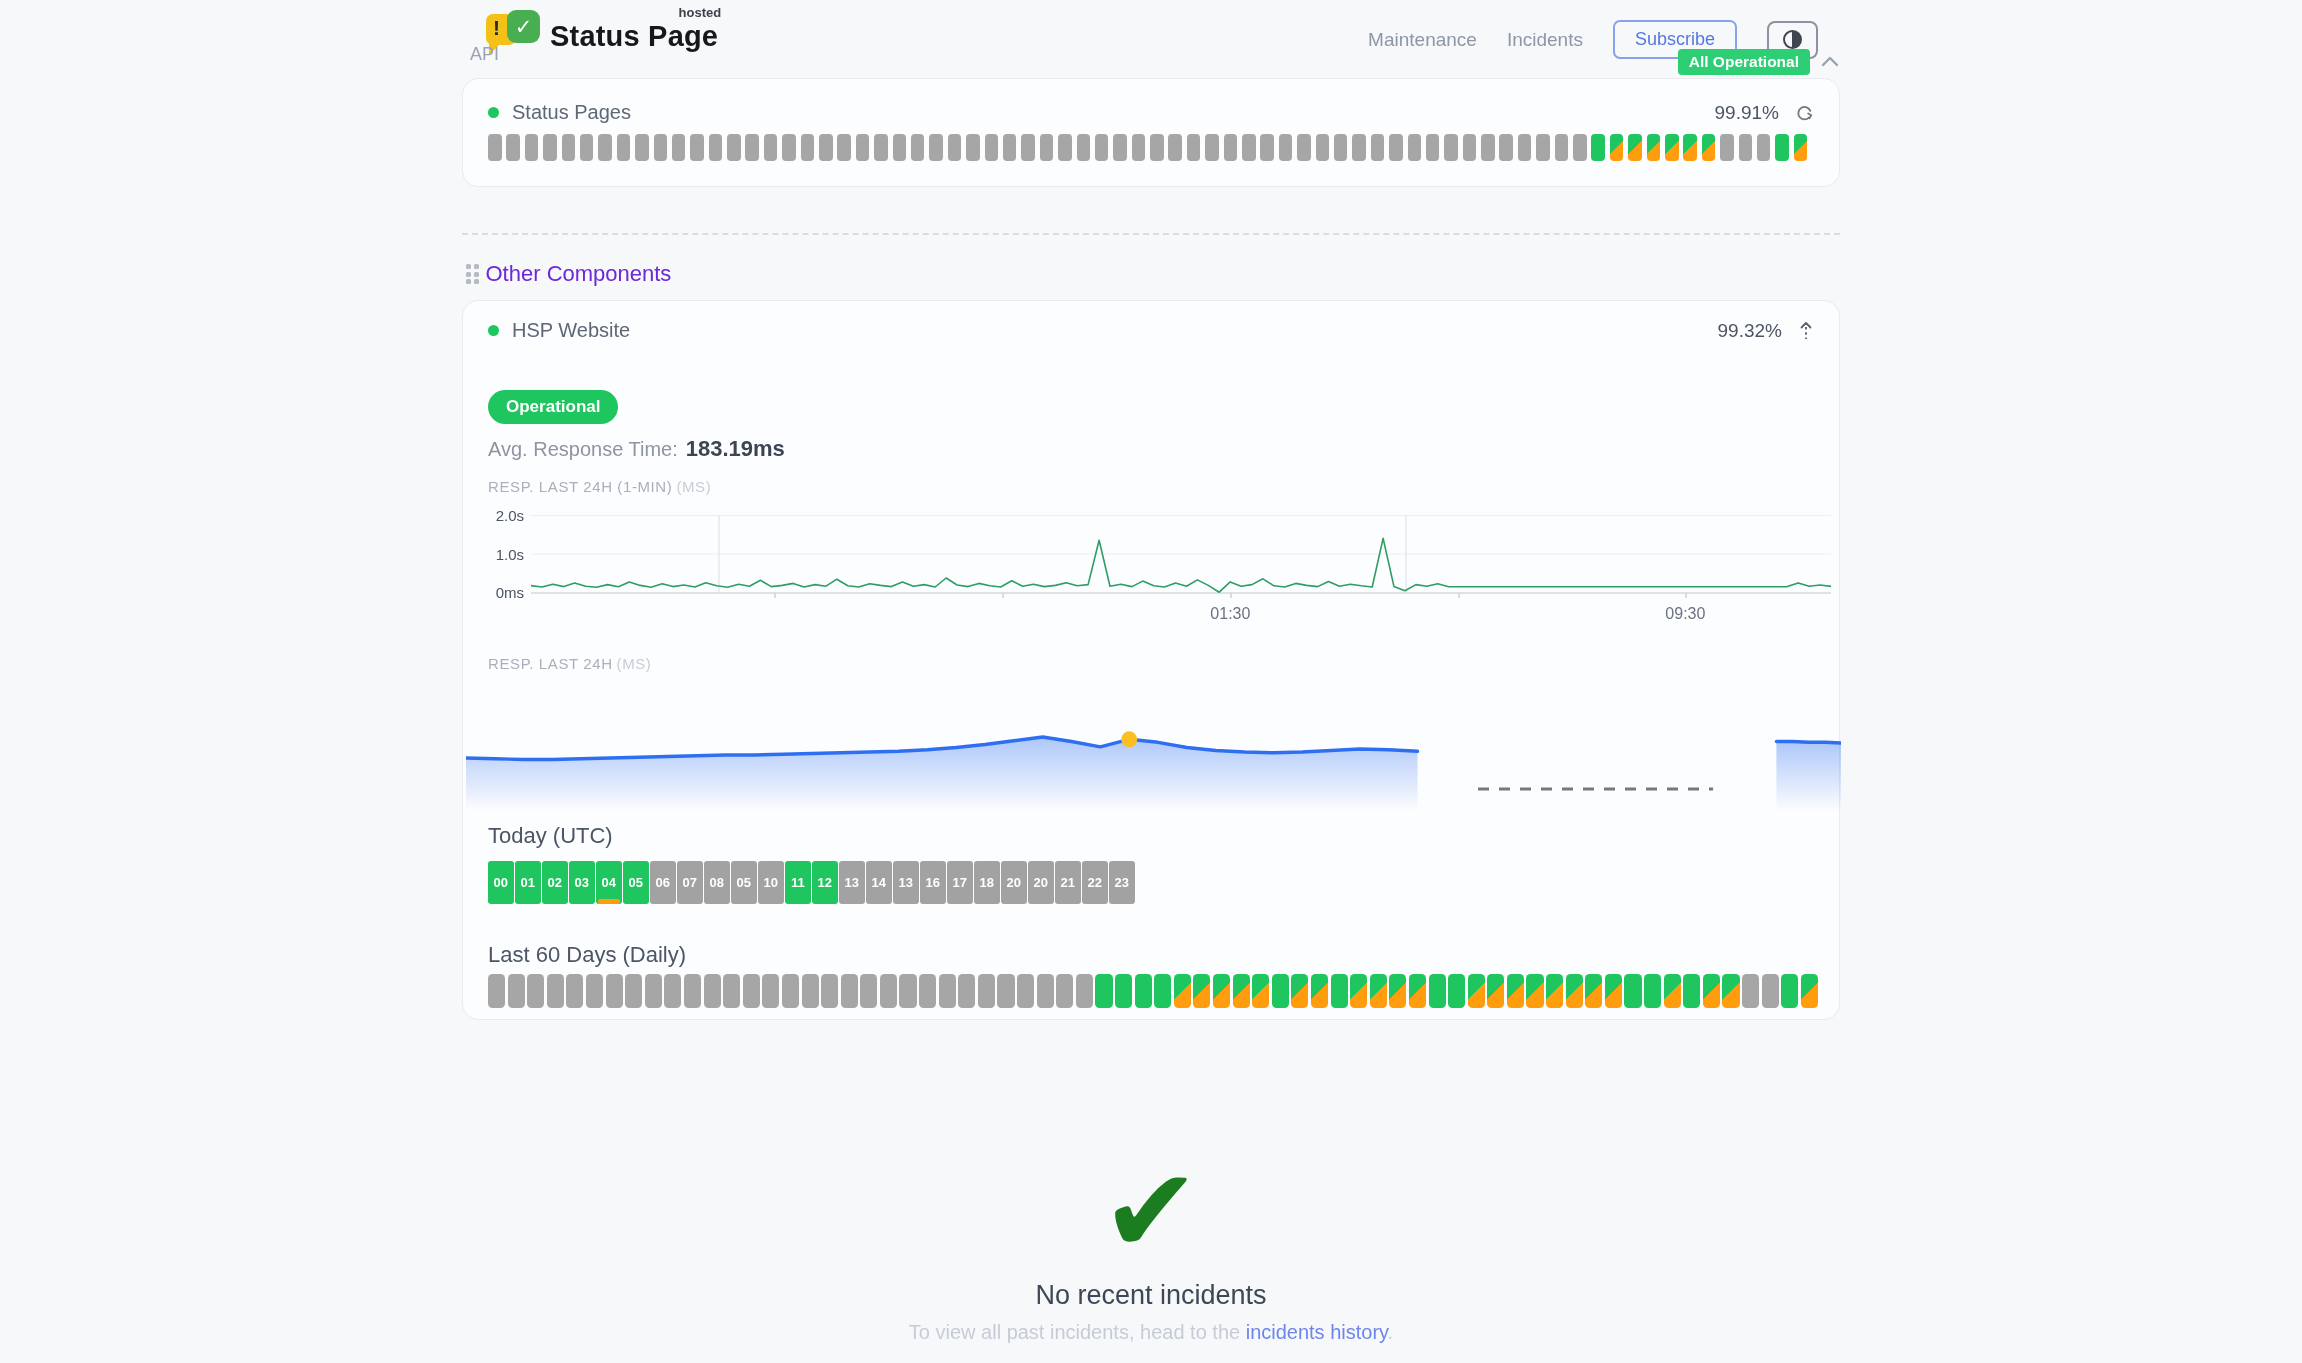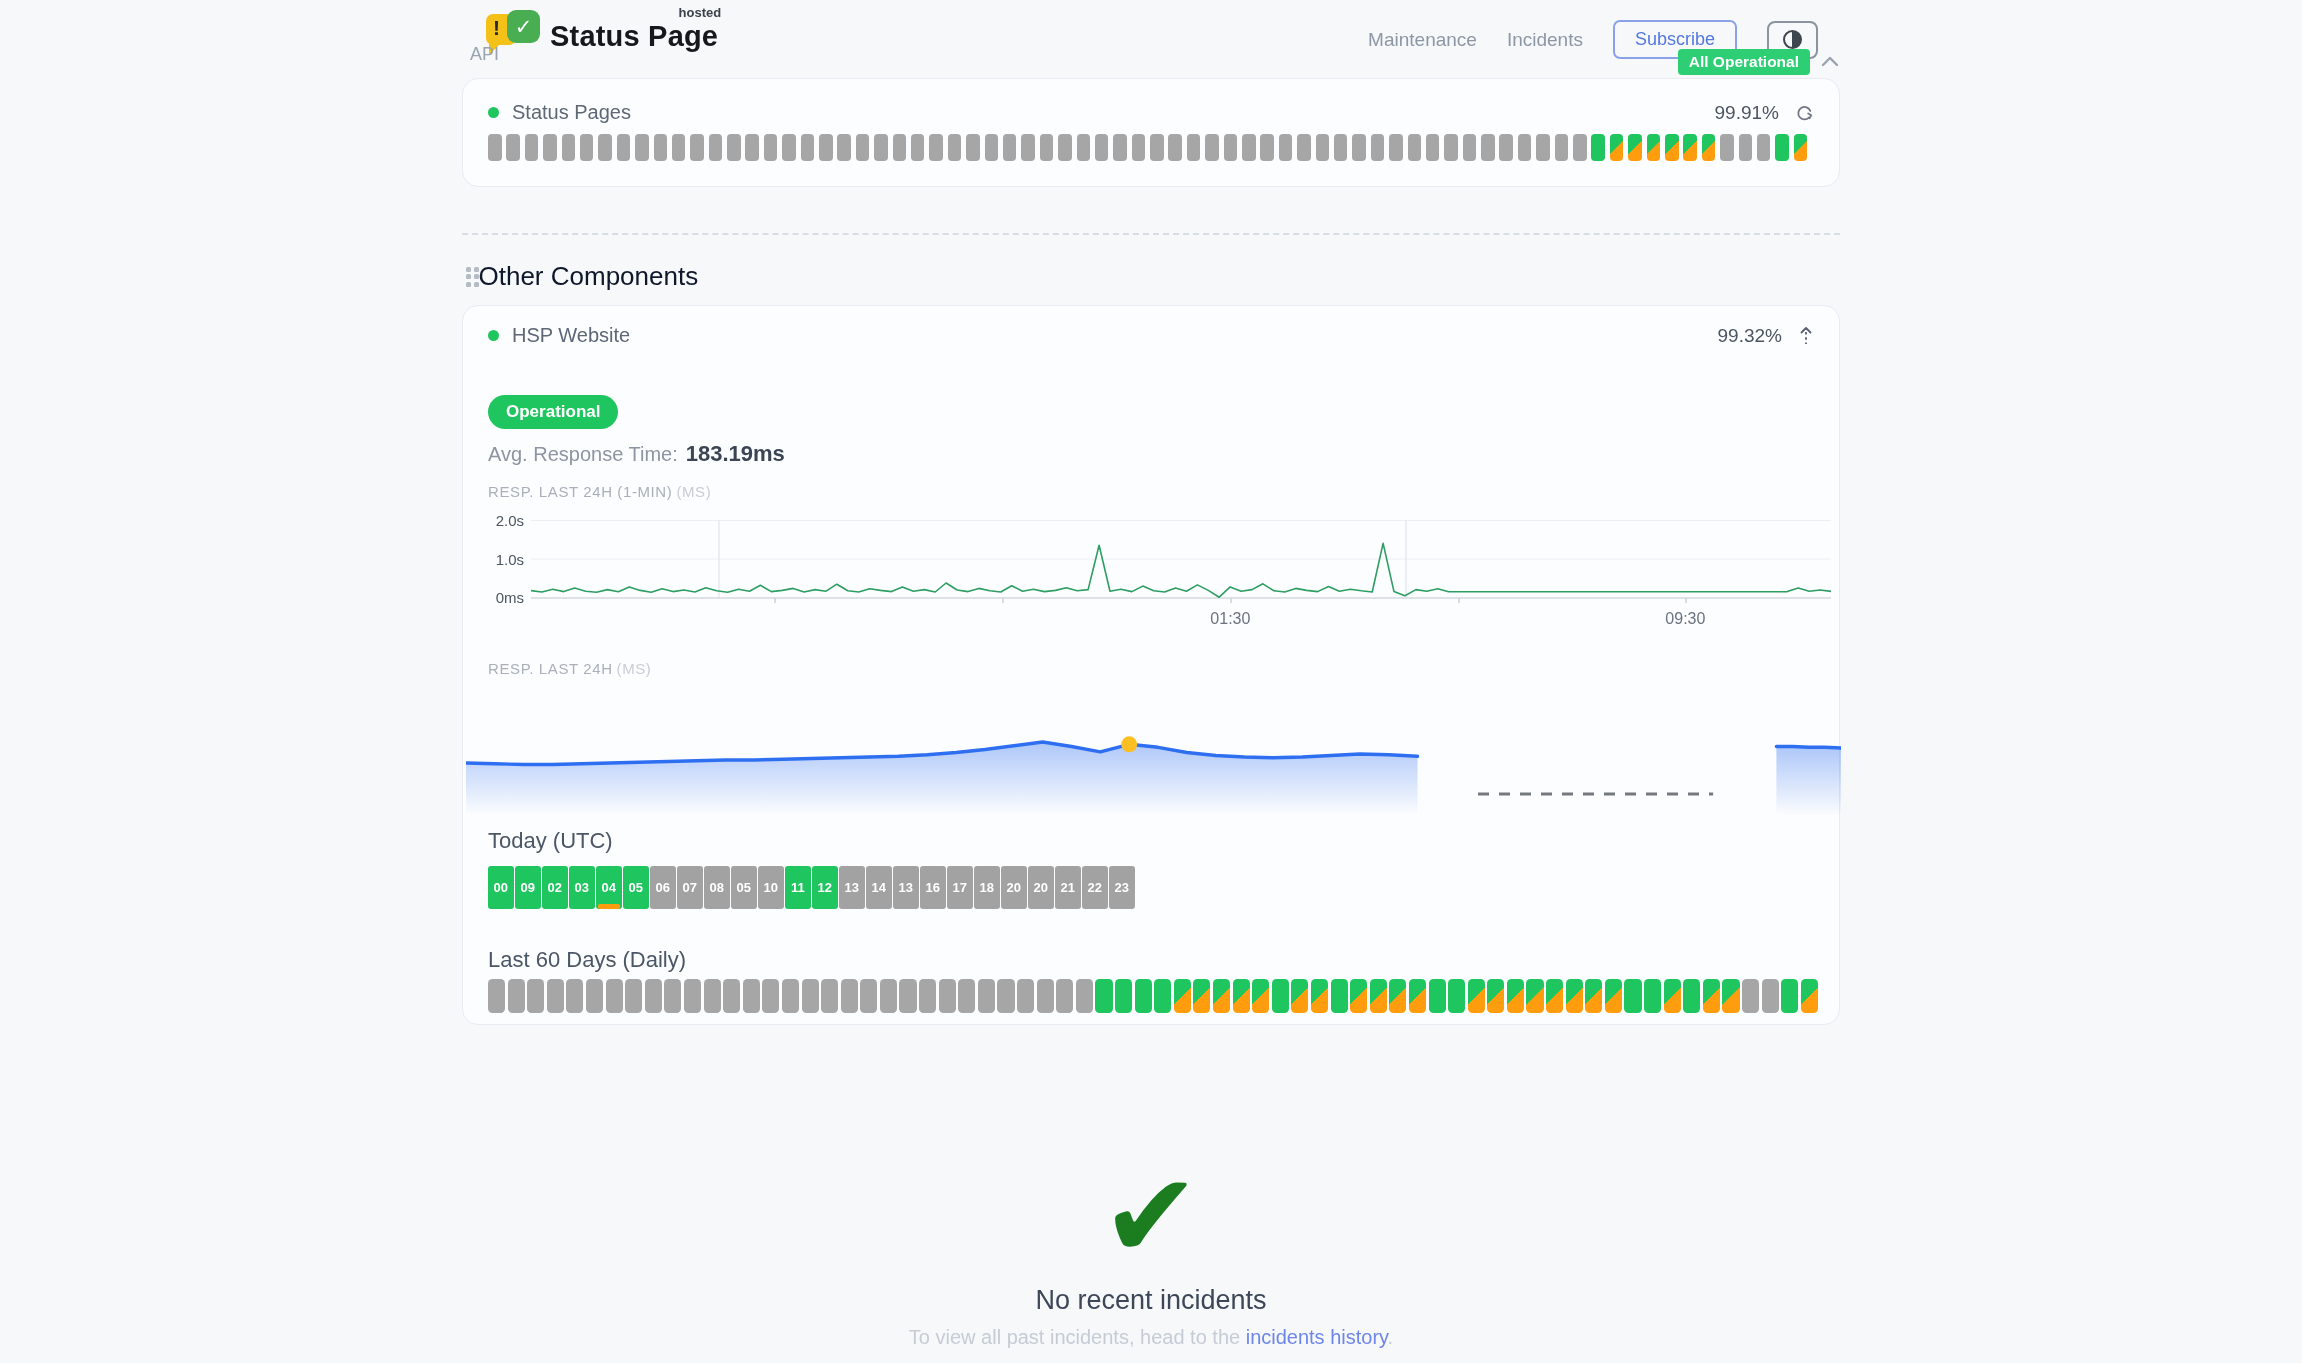--- a/index.html
+++ b/index.html
@@ -43,21 +43,21 @@
   .mini-icon{color:#707783;display:flex;align-items:center;cursor:pointer;}
 
   .bars-row{display:flex;gap:4.9px;margin:10px 25px 0;}
   .sbar{width:13.5px;height:27px;border-radius:4px;flex:none;}
   .sbar.na{background:var(--graybar);}
   .sbar.op{background:var(--green);}
   .sbar.deg{background:linear-gradient(135deg,var(--green) 49%,var(--orange) 51%);}
   .card1{padding-bottom:25px;}
 
   .divider{margin-top:46px;border-top:2px dashed #d8dce3;}
-  .section-head{margin-top:26px;display:flex;align-items:center;gap:0;padding-left:4px;color:#0f172a;font-size:26px;}
+  .section-head{margin-top:26px;display:flex;align-items:center;gap:7px;padding-left:4px;color:#6d28d9;font-size:22px;}
   .gicon{display:grid;grid-template-columns:repeat(2,5px);grid-auto-rows:5px;gap:2.5px;}
   .gdot{width:5px;height:5px;background:#b4bbc5;border-radius:1.5px;}
 
   .card2{margin-top:13px;padding-bottom:11px;}
   .badge-row{margin:48px 0 0 25px;}
   .op-badge{display:inline-block;background:var(--green);color:#fff;font-weight:700;font-size:17px;padding:7px 18px;border-radius:17px;}
   .avg{margin:12px 0 0 25px;font-size:20px;color:#8d95a3;}
   .avg b{font-size:22px;color:#3c4554;margin-left:8px;font-weight:700;}
   .resp-label{margin:16px 0 0 25px;font-size:15px;color:#a9b0bb;letter-spacing:.6px;}
   .resp-label .unit{color:#c8cdd5;margin-left:4px;}
@@ -293,21 +293,21 @@
           <circle cx="663.2" cy="43.3" r="8" fill="#fbbf24"></circle>
         </svg>
     </div>
 
     <div class="today-title">Today (UTC)</div>
     <div class="hours-row">
         <div class="hour op">
           <span>00</span>
         </div>
         <div class="hour op">
-          <span>09</span>
+          <span>01</span>
         </div>
         <div class="hour op">
           <span>02</span>
         </div>
         <div class="hour op">
           <span>03</span>
         </div>
         <div class="hour op">
           <span>04</span>
           <i class="hour-deg"></i>

